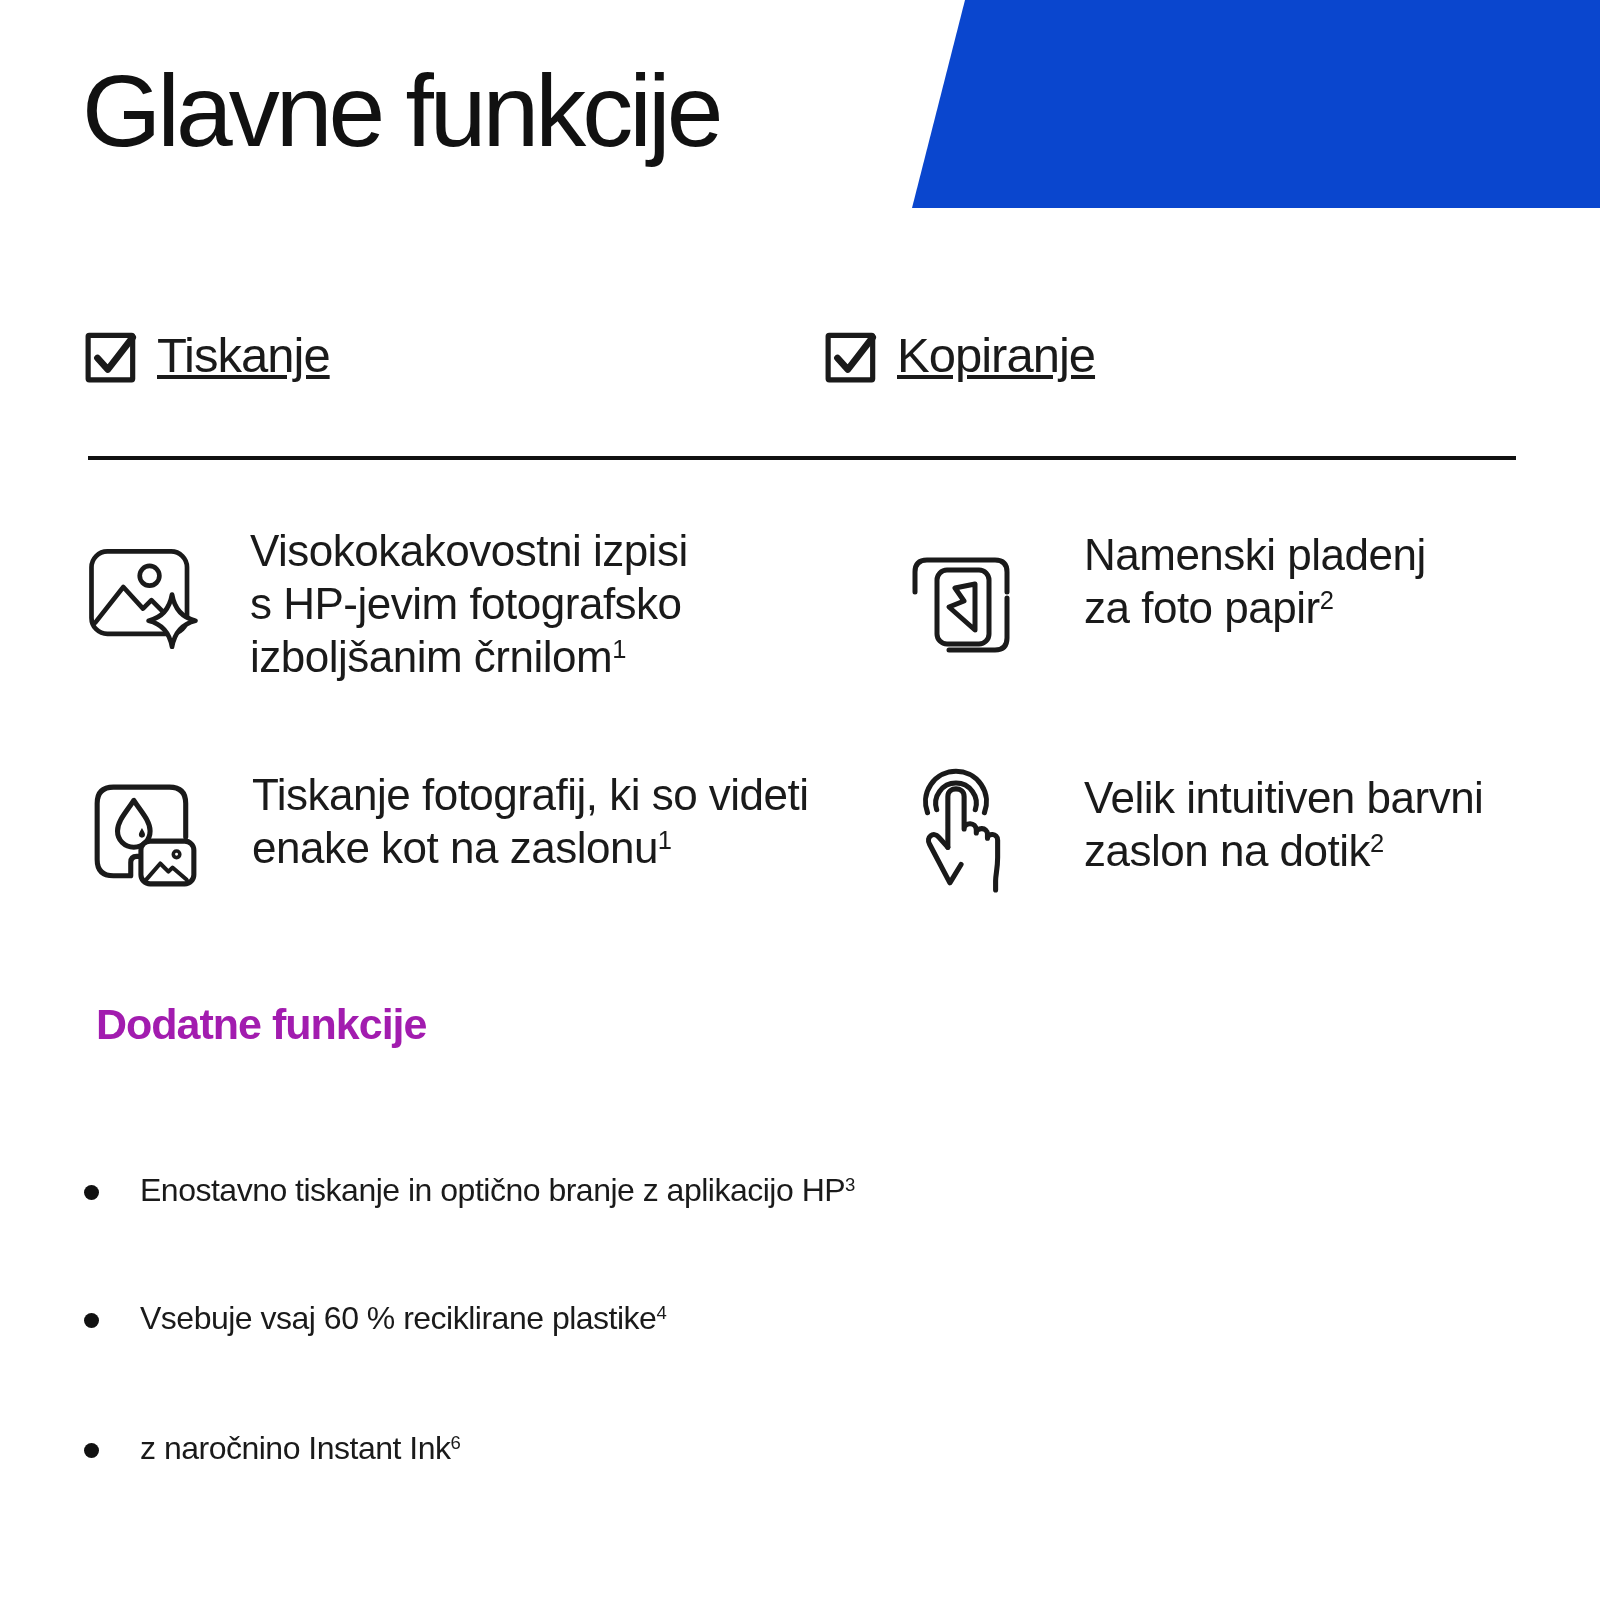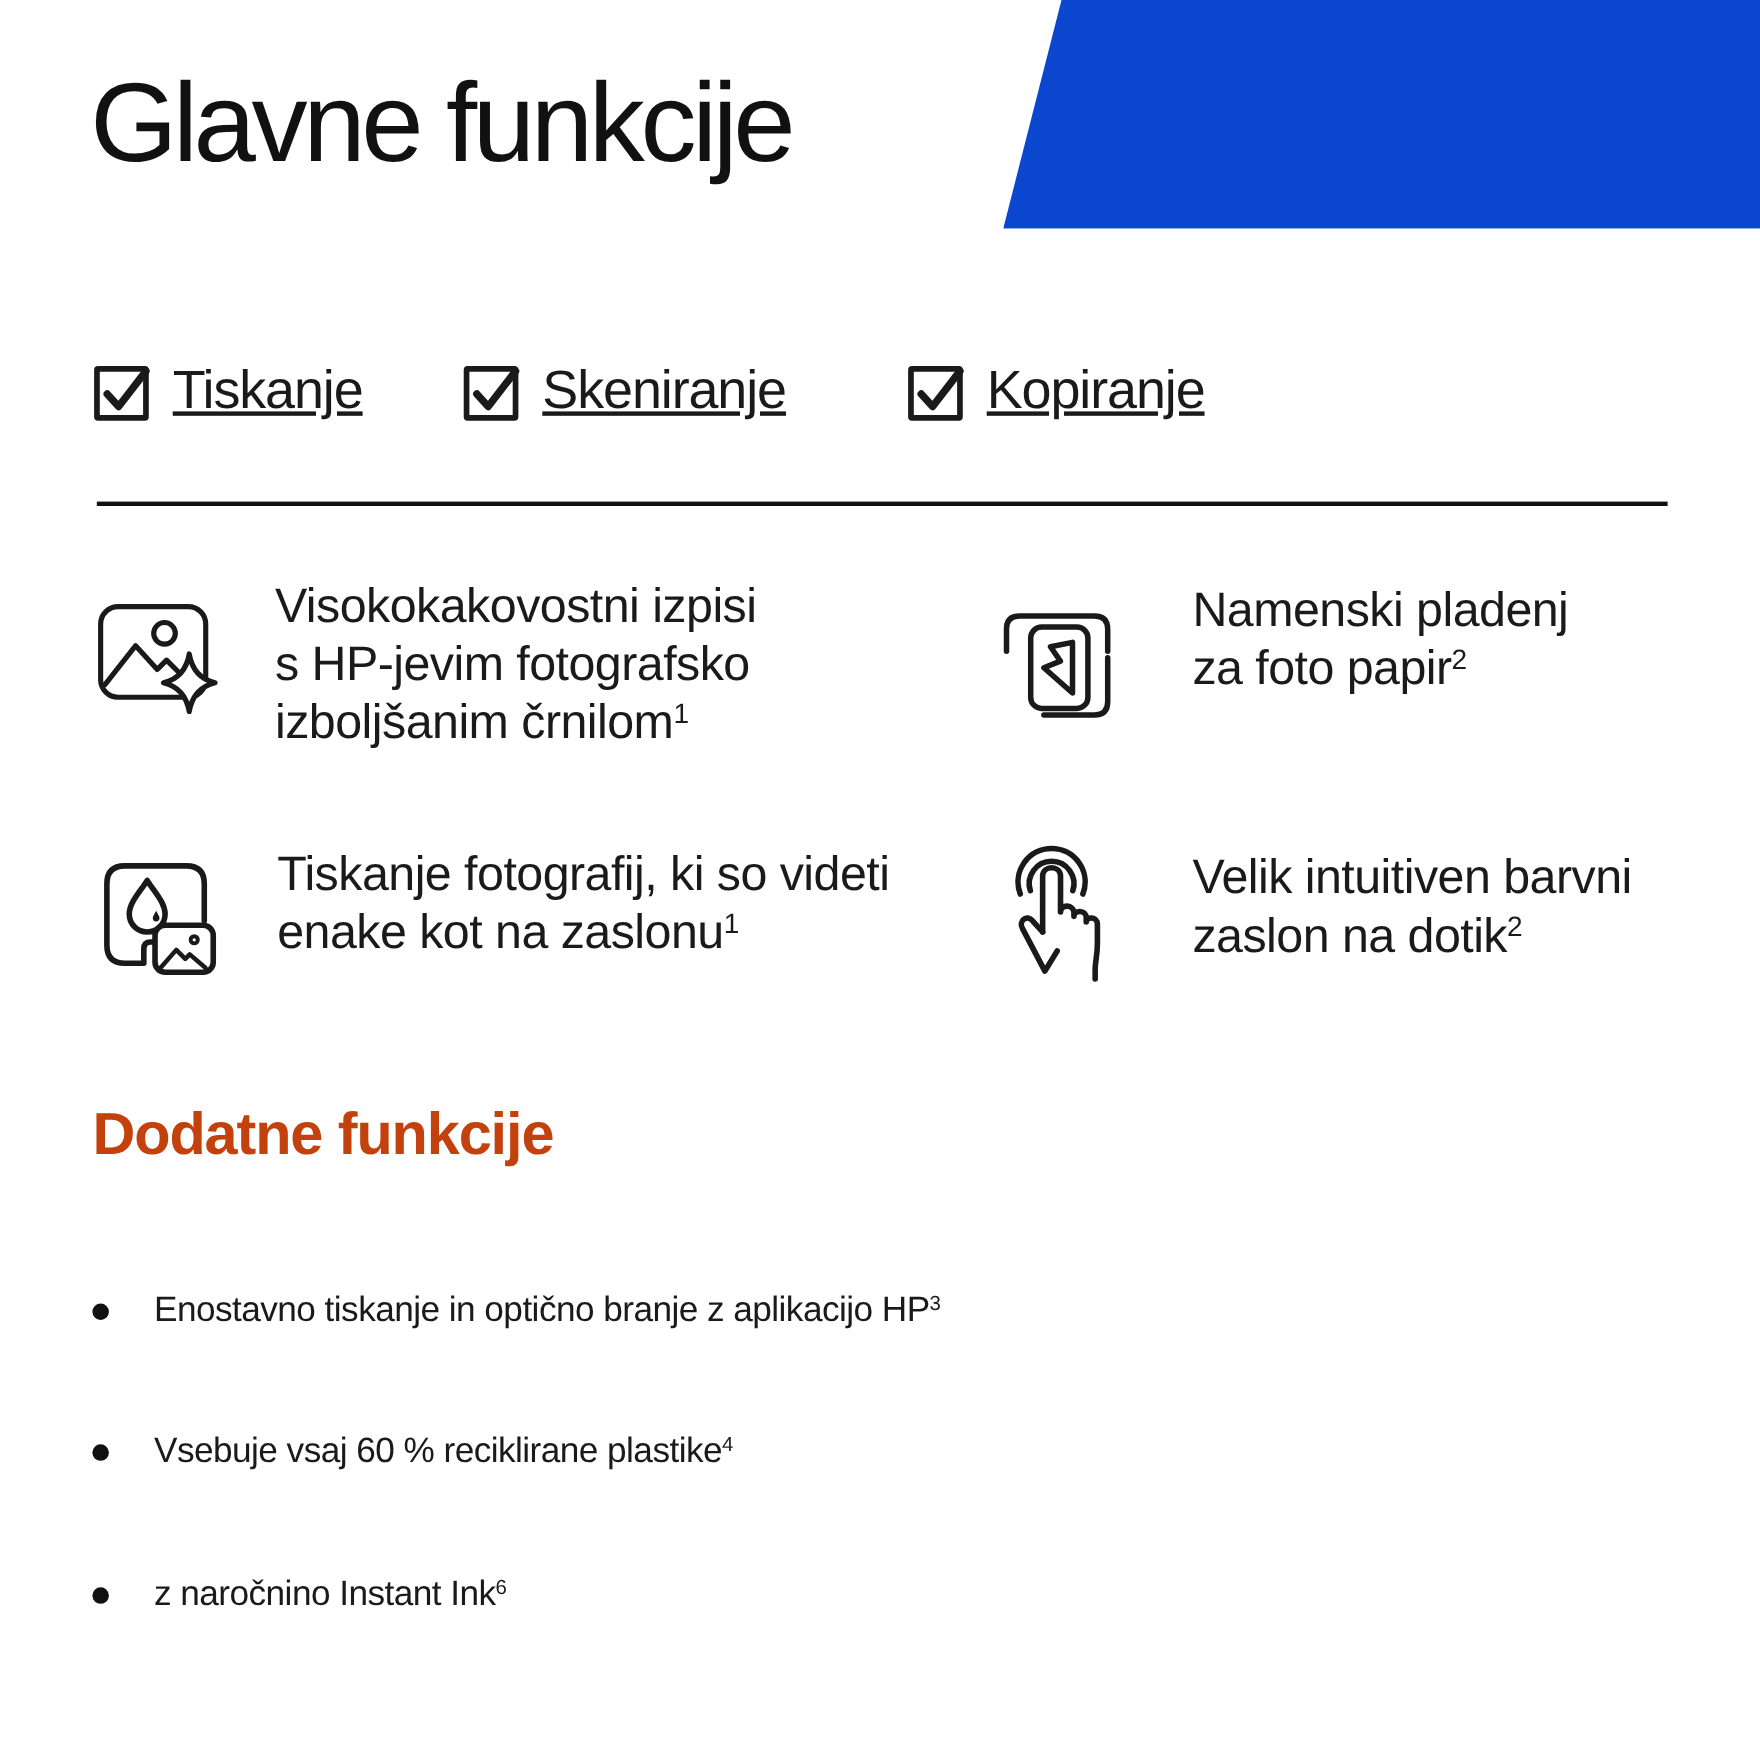--- a/index.html
+++ b/index.html
@@ -16,22 +16,22 @@
   .check-item { position: absolute; top: 326px; display: flex; align-items: center; gap: 15px; }
   .check-item svg { width: 58px; height: 58px; display: block; }
   .check-label { font-size: 49px; letter-spacing: -1px; white-space: nowrap; text-decoration: underline; }
 
   .divider { position: absolute; left: 88px; top: 456px; width: 1428px; height: 4px; background: #111; }
 
   .f-icon { position: absolute; }
   .f-icon svg { display: block; }
   .f-text { position: absolute; font-size: 44px; line-height: 53px; letter-spacing: -0.5px; white-space: nowrap; margin-left: 12px; }
 
-  .subtitle { position: absolute; left: 84px; top: 1000px; font-size: 54px; font-weight: 700;
-    letter-spacing: -1px; color: #c2410c; }
+  .subtitle { position: absolute; left: 96px; top: 1000px; font-size: 43px; font-weight: 700;
+    letter-spacing: -1px; color: #a21caf; }
 
   .bullet { position: absolute; font-size: 32px; line-height: 56px; letter-spacing: -0.5px; white-space: nowrap; }
   .dot { position: absolute; width: 15px; height: 15px; border-radius: 50%; background: #111; }
 
   sup { font-size: 58%; vertical-align: baseline; position: relative; top: -0.55em; }
 
   .stroke { fill: none; stroke: #1a1a1a; stroke-width: 5; stroke-linecap: round; stroke-linejoin: round; }
   .stroke-fill-white { fill: #ffffff; stroke: #1a1a1a; stroke-width: 5; stroke-linecap: round; stroke-linejoin: round; }
 </style>
 </head>
@@ -44,29 +44,20 @@
   <h1 class="title">Glavne funkcije</h1>
 
   <div class="check-item" style="left:84px;">
     <span>
       <svg viewBox="0 0 56 56">
           <rect class="stroke" x="4" y="9" width="43" height="43" rx="1"></rect>
           <path class="stroke" style="stroke-width:6.5" d="M13 31 L23 42 L47 11"></path>
         </svg>
     </span>
     <span class="check-label">Tiskanje</span>
-  </div>
-  <div class="check-item" style="left:420px;">
-    <span>
-      <svg viewBox="0 0 56 56">
-          <rect class="stroke" x="4" y="9" width="43" height="43" rx="1"></rect>
-          <path class="stroke" style="stroke-width:6.5" d="M13 31 L23 42 L47 11"></path>
-        </svg>
-    </span>
-    <span class="check-label">Skeniranje</span>
   </div>
   <div class="check-item" style="left:824px;">
     <span>
       <svg viewBox="0 0 56 56">
           <rect class="stroke" x="4" y="9" width="43" height="43" rx="1"></rect>
           <path class="stroke" style="stroke-width:6.5" d="M13 31 L23 42 L47 11"></path>
         </svg>
     </span>
     <span class="check-label">Kopiranje</span>
   </div>

